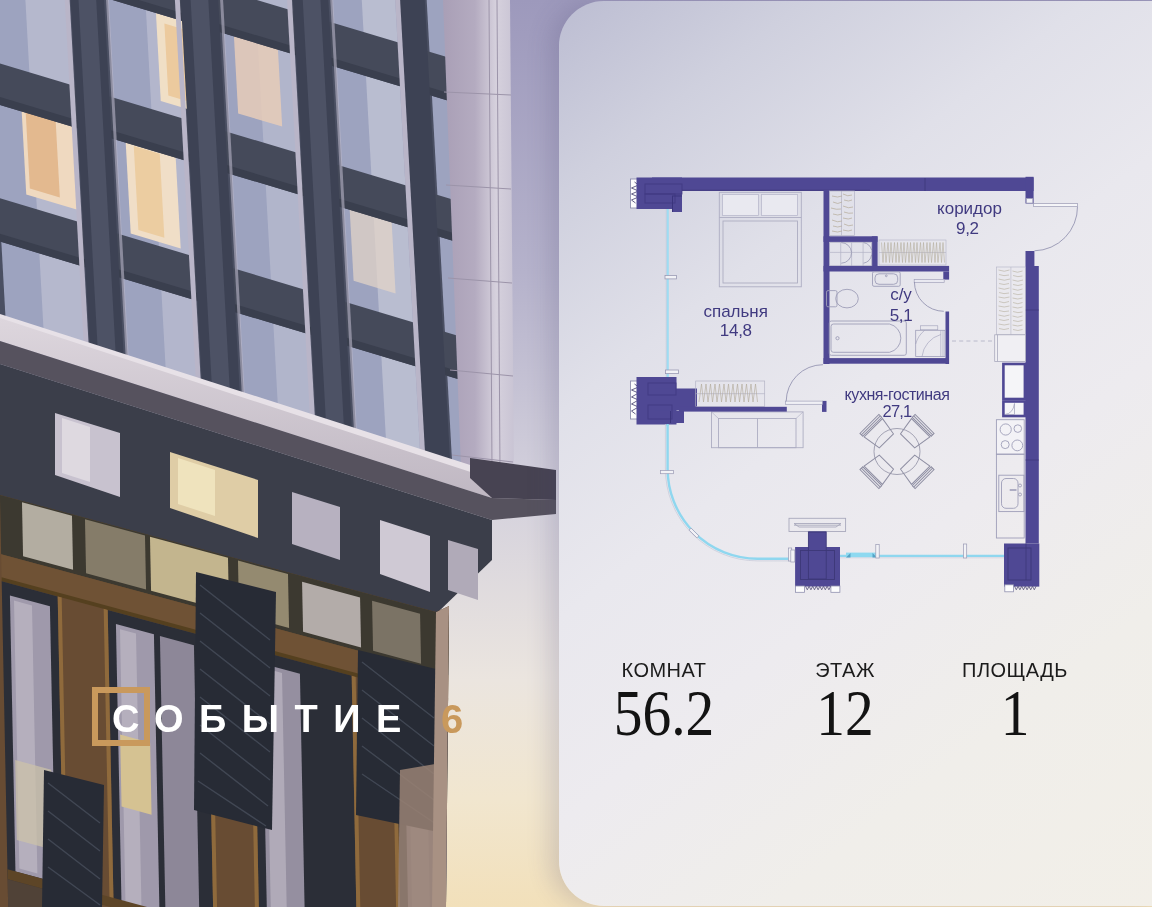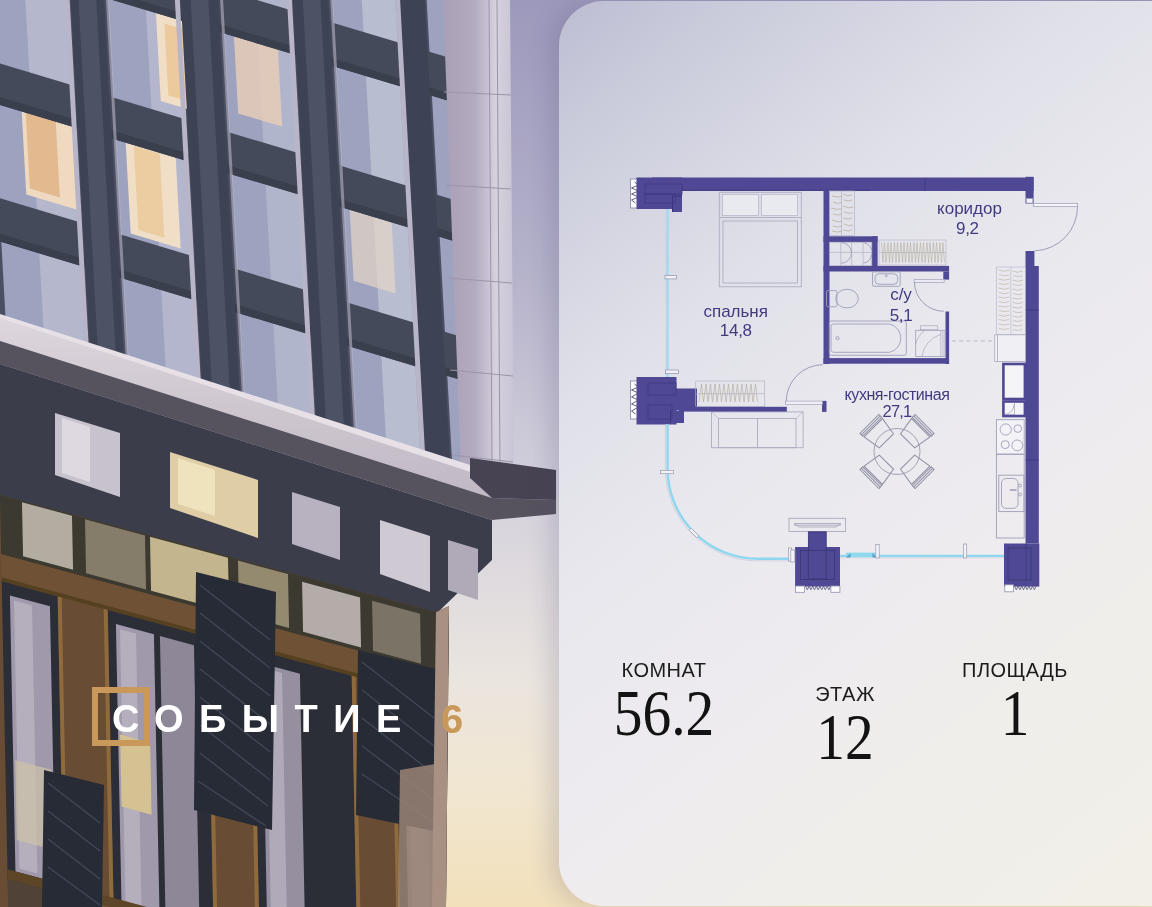--- a/index.html
+++ b/index.html
@@ -511,21 +511,21 @@
   </g>
 </svg>
 
 <div class="stats">
 
   <div class="stat" style="left:35px;top:658px;width:140px;">
     <div class="lab">КОМНАТ</div>
     <div class="num" style="font-size:66px;line-height:57px;transform:scaleX(0.87);margin-top:2px;">56.2</div>
   </div>
 
-  <div class="stat" style="left:216px;top:658px;width:140px;margin-top:24px;">
+  <div class="stat" style="left:216px;top:658px;width:140px;">
     <div class="lab">ЭТАЖ</div>
     <div class="num" style="font-size:66px;line-height:57px;transform:scaleX(0.87);margin-top:2px;">12</div>
   </div>
 
   <div class="stat" style="left:386px;top:658px;width:140px;">
     <div class="lab">ПЛОЩАДЬ</div>
     <div class="num" style="font-size:66px;line-height:57px;transform:scaleX(0.87);margin-top:2px;">1</div>
   </div>
 </div>
 </div>

